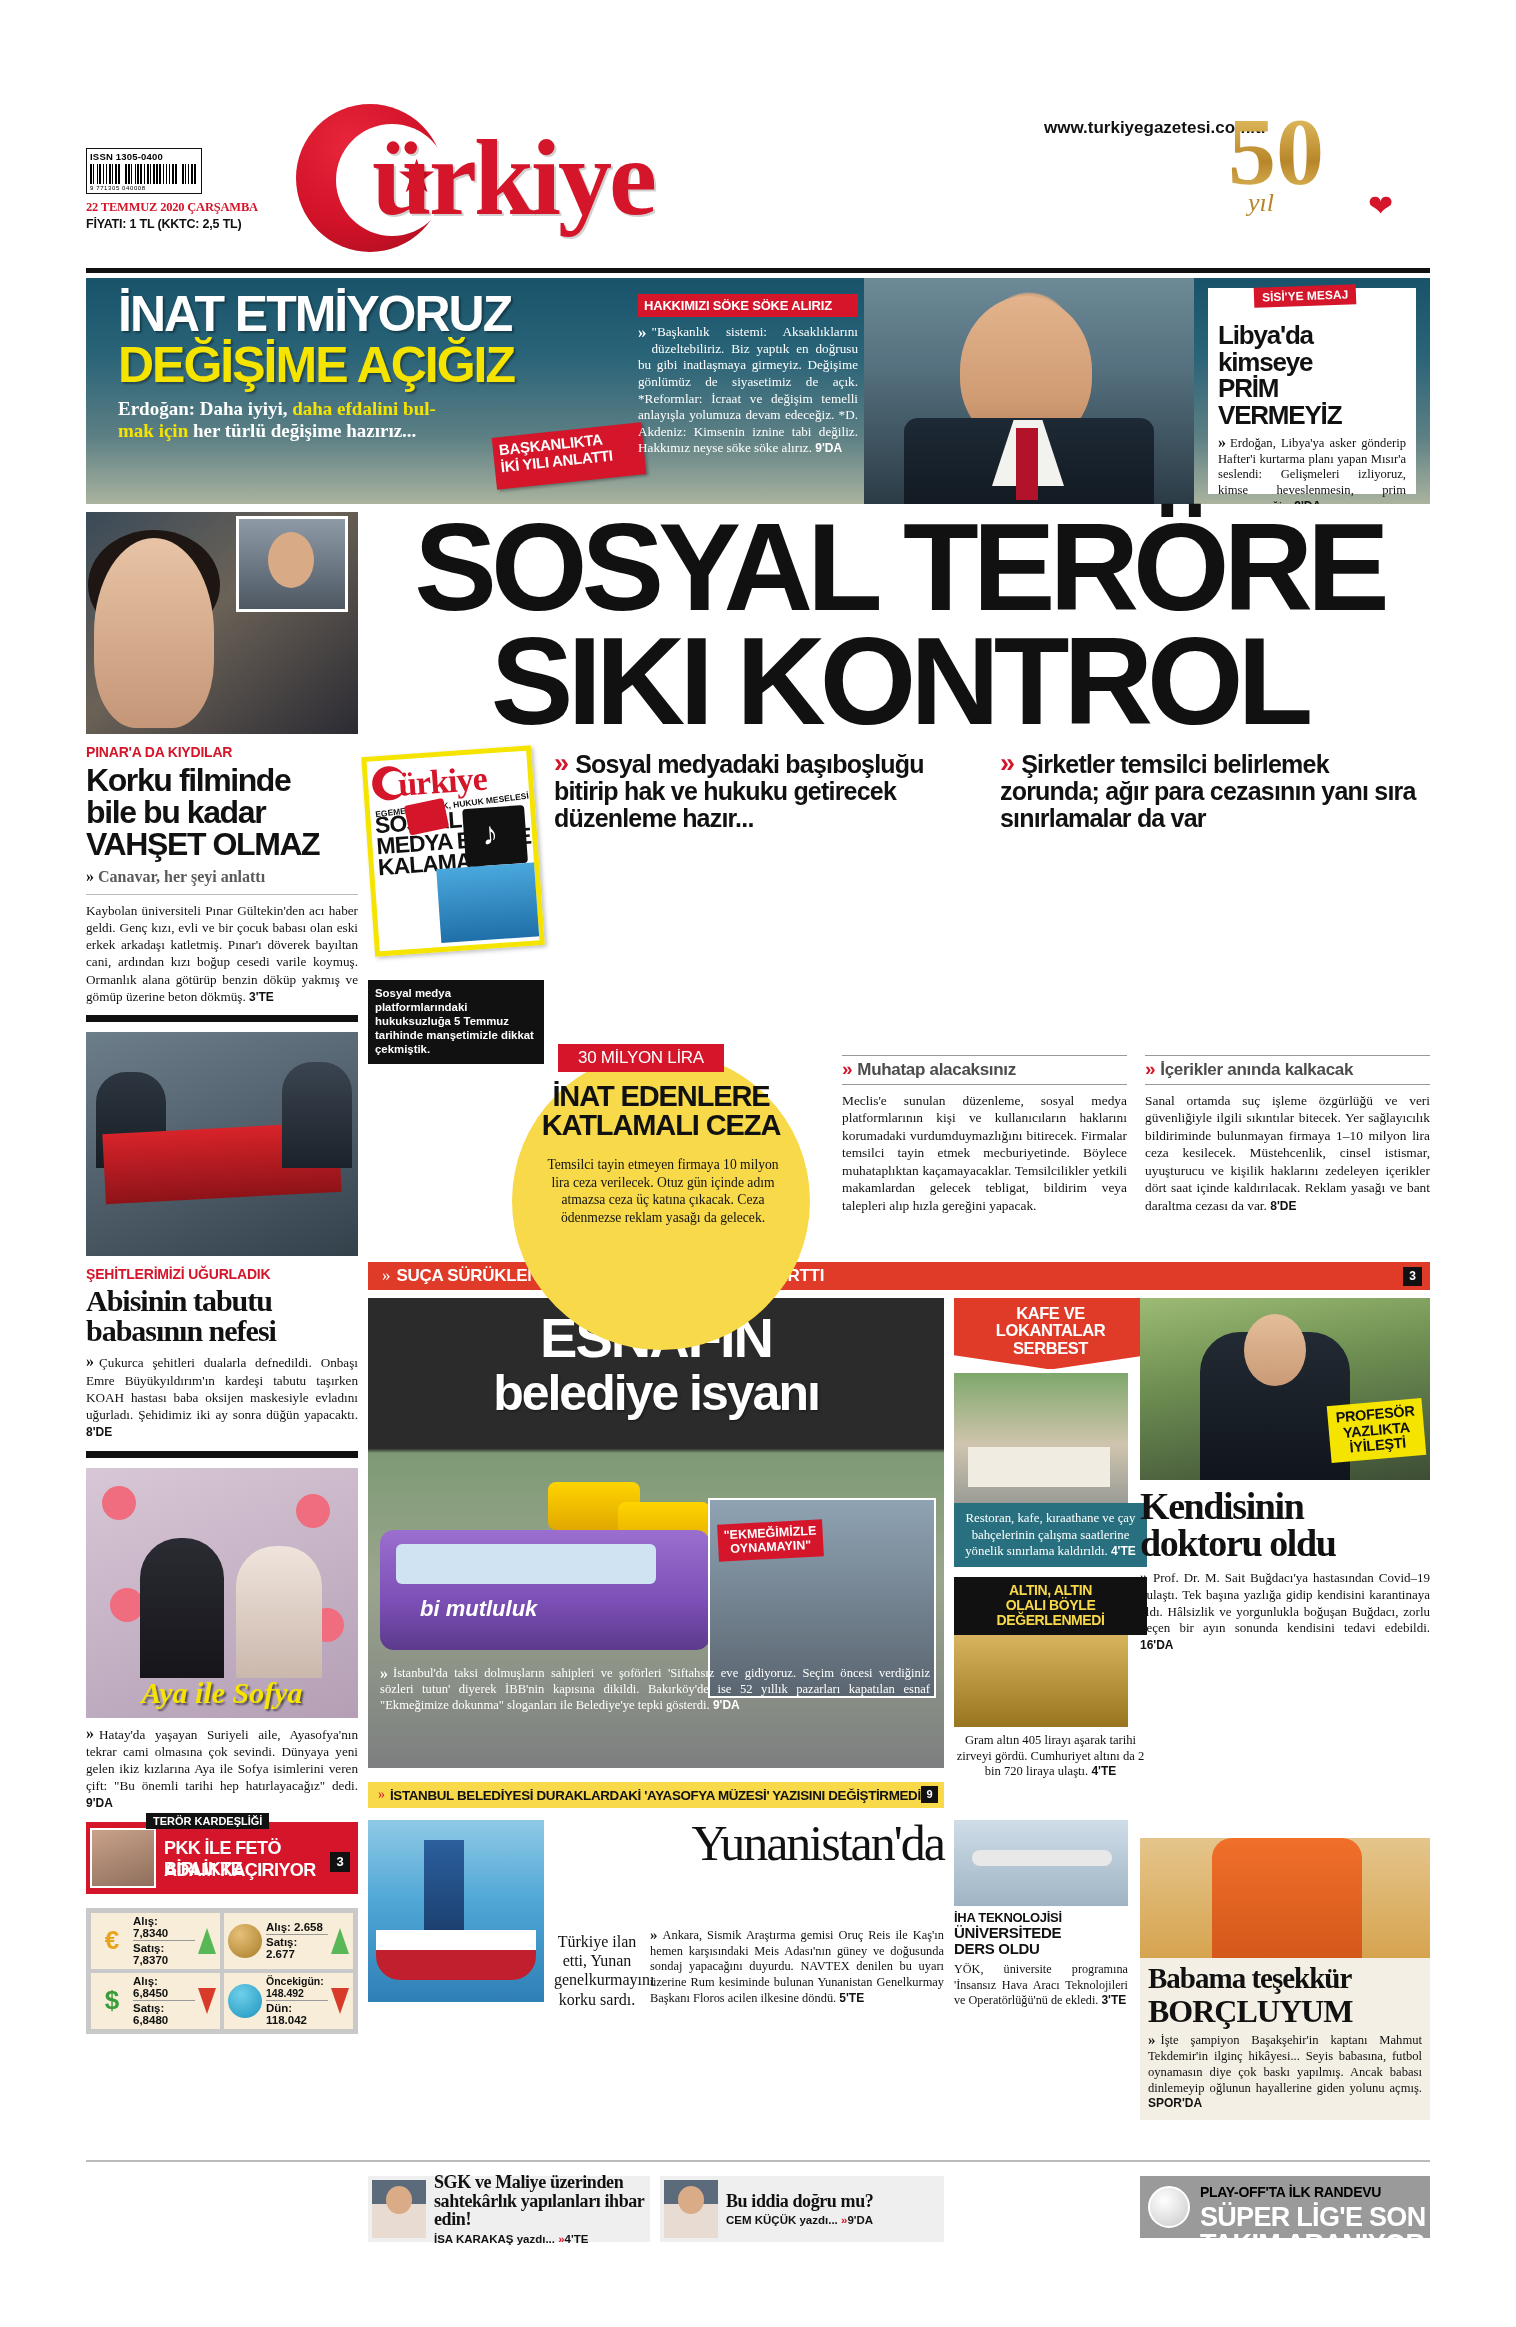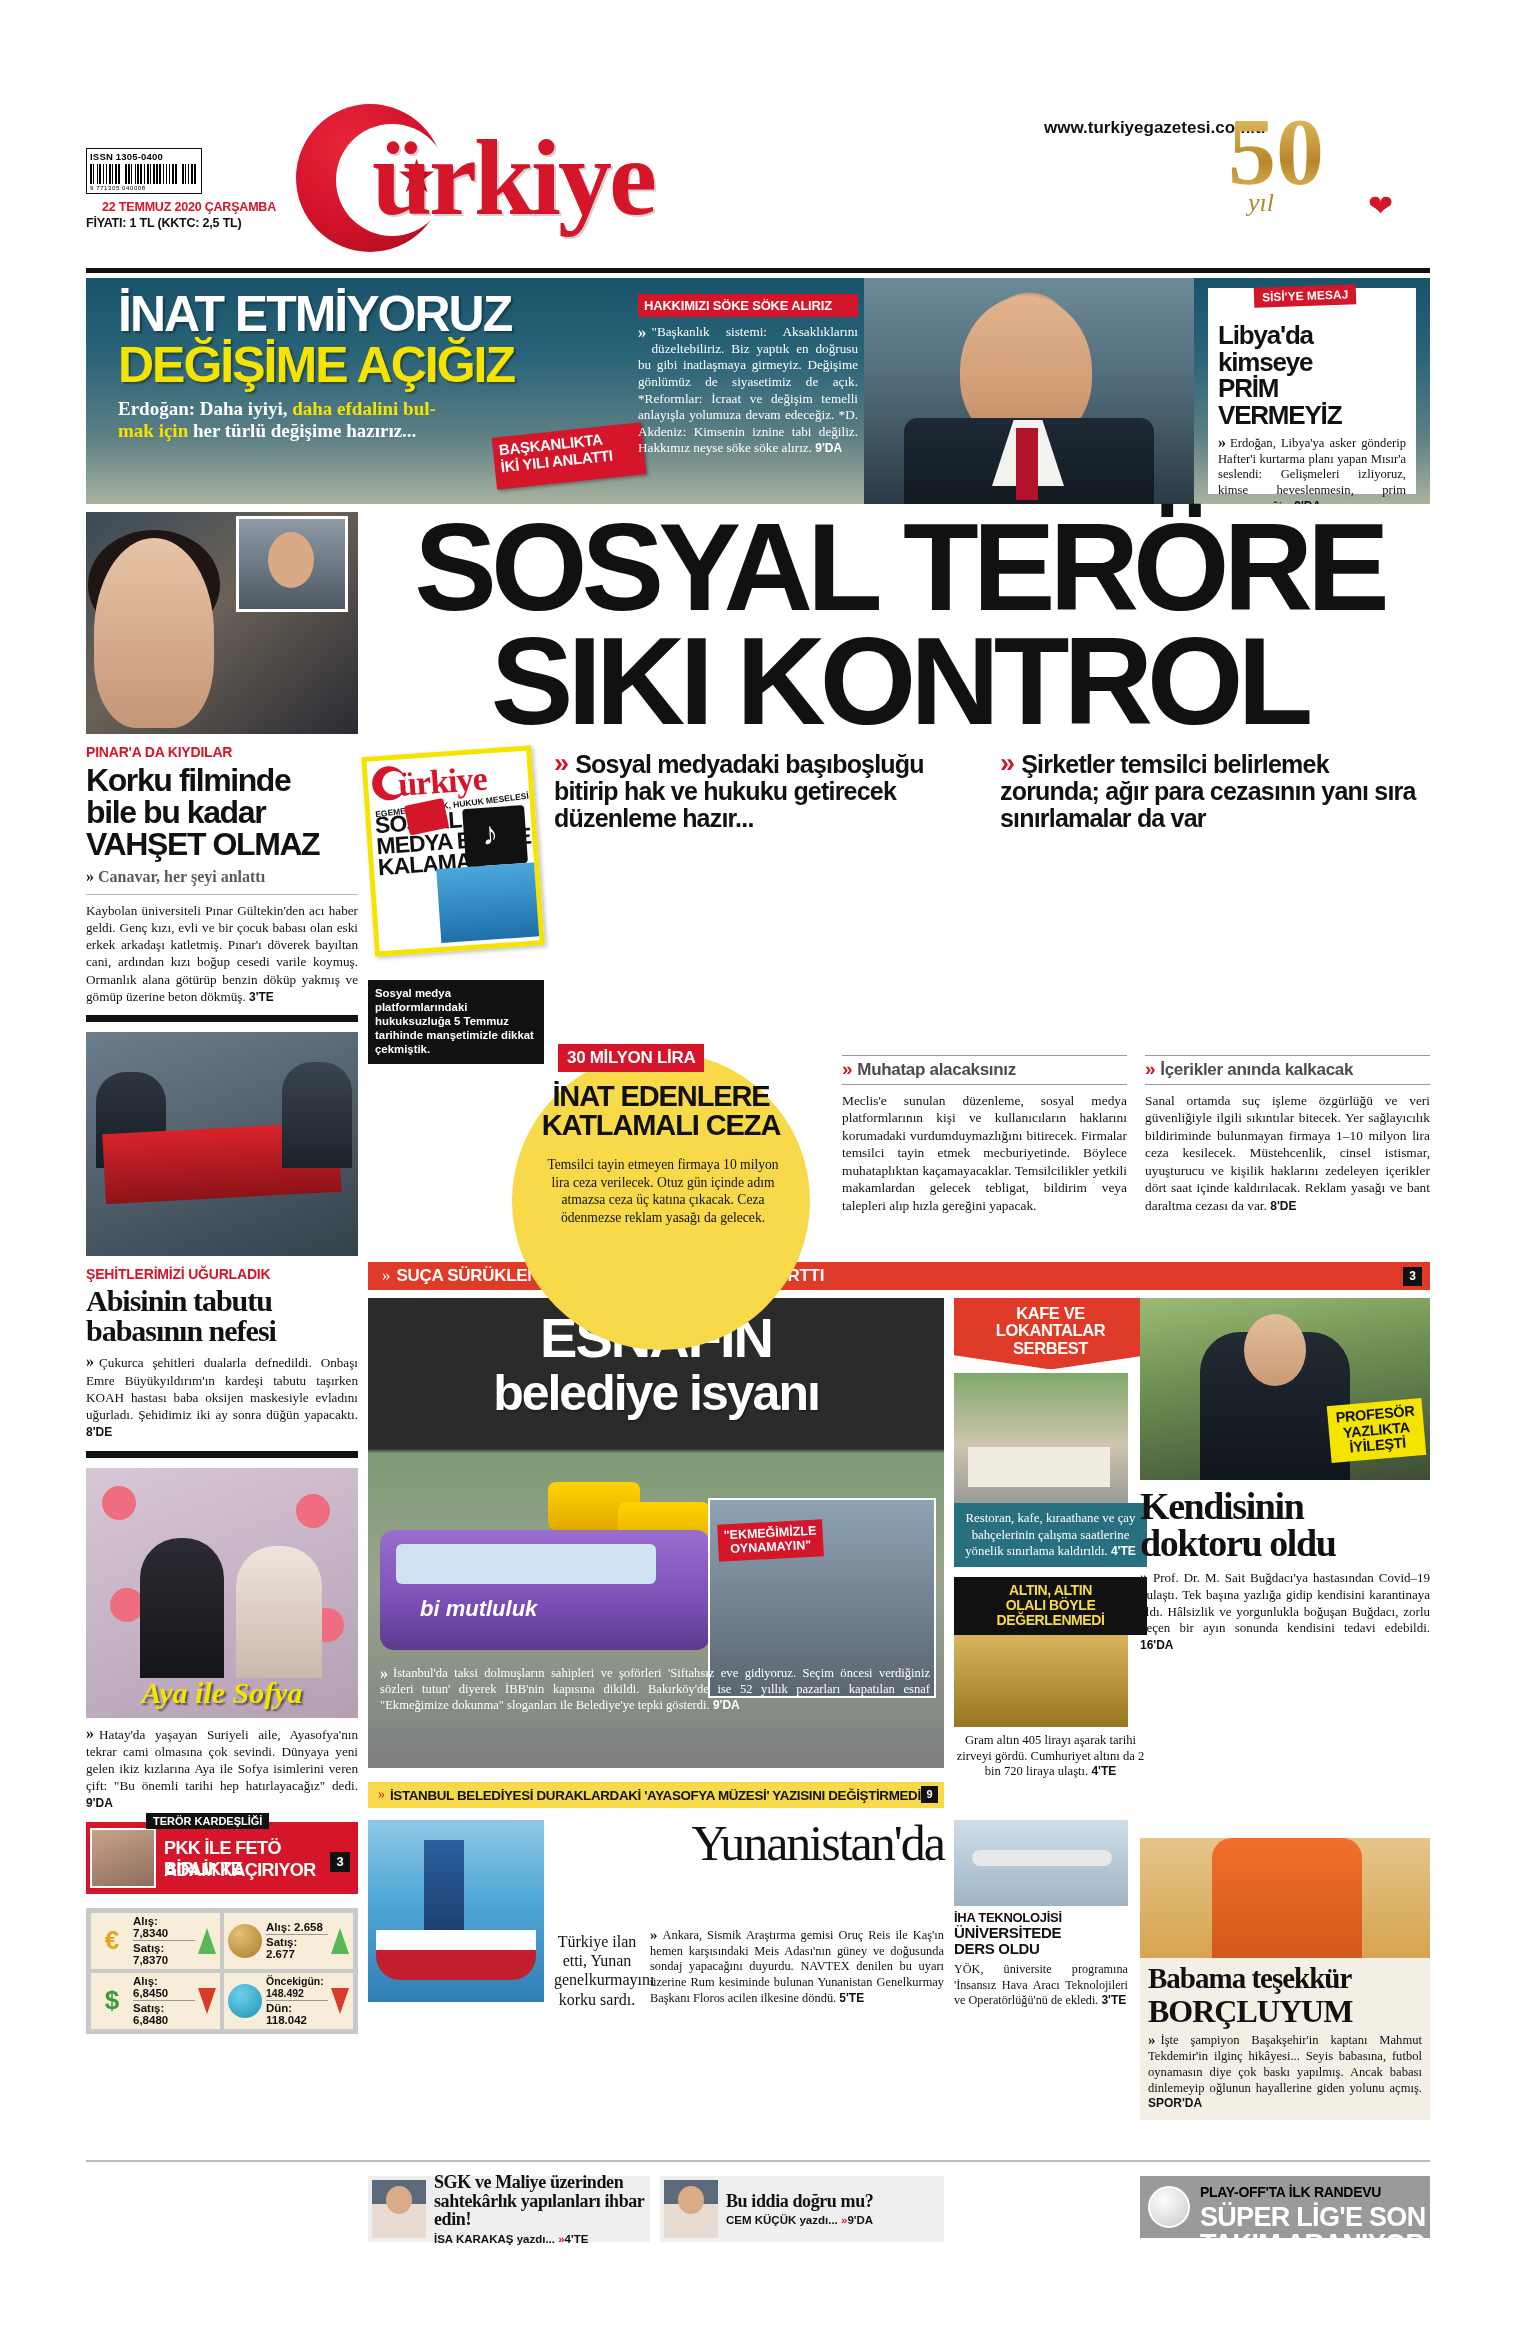--- a/index.html
+++ b/index.html
@@ -17,21 +17,21 @@
   .issn-box {
     position:absolute; left:0px; top:52px; width:116px; height:46px;
     border:1.5px solid #111; background:#fff; padding:2px 3px;
   }
   .issn-text { font-family:"Liberation Sans", sans-serif; font-size:9.5px; font-weight:bold; color:#000; letter-spacing:.2px;}
   .barcode { margin-top:2px; height:20px; width:100%;
     background:repeating-linear-gradient(90deg,#000 0 1.5px,#fff 1.5px 3px,#000 3px 4px,#fff 4px 6.5px,#000 6.5px 8px,#fff 8px 9.5px);
   }
   .barnum { font-family:"Liberation Sans", sans-serif; font-size:6px; color:#000; margin-top:1px; letter-spacing:.6px;}
   .date-line { position:absolute; left:0px; top:104px; width:190px; }
-  .date-txt { font-family:Liberation Sans, sans-serif; font-weight:bold; font-size:12.5px; color:#d4152a; letter-spacing:-.2px; white-space:nowrap;text-align:right;}
+  .date-txt { font-family:Liberation Serif, serif; font-weight:bold; font-size:12.5px; color:#d4152a; letter-spacing:-.2px; white-space:nowrap;}
   .price-txt { font-family:"Liberation Sans", sans-serif; font-weight:bold; font-size:12.5px; color:#111; letter-spacing:-.2px; margin-top:2px; white-space:nowrap;}
   .logo-wrap { position:absolute; left:200px; top:0px; width:760px; height:160px; }
   .crescent {
     position:absolute; left:10px; top:8px; width:148px; height:148px; border-radius:50%;
     background:radial-gradient(circle at 36% 28%, #e8263b 0%, #d11228 55%, #a50d1e 100%);
   }
   .crescent::after {
     content:""; position:absolute; left:40px; top:20px; width:112px; height:112px; border-radius:50%; background:#fff;
   }
   .star {
@@ -181,21 +181,21 @@
   
   .panels { position:absolute; left:544px; top:1055px; width:886px; display:flex; gap:18px; }
   .pnl { flex:1; }
   .pnl-hd { font-family:"Liberation Sans", sans-serif; font-weight:bold; font-size:17px; color:#4d4d4d; border-top:1px solid #999; border-bottom:1px solid #999; padding:4px 0; letter-spacing:-.3px;}
   .pnl-hd .chevred{ font-size:19px; margin-right:5px;}
   .pnl-b { margin-top:7px; font-family:"Liberation Serif", serif; font-size:13.4px; color:#111; line-height:1.3; text-align:justify;}
   .yellowcirc {
     position:absolute; left:512px; top:1052px; width:298px; height:298px; border-radius:50%;
     background:#f7d94a; z-index:2;
   }
-  .yc-tag { position:absolute; left:46px; top:-8px; background:#d4152a; color:#fff; font-family:"Liberation Sans",sans-serif; font-weight:bold; font-size:17px; padding:4px 9px; letter-spacing:-.3px; white-space:nowrap;}
+  .yc-tag { position:absolute; left:46px; top:-8px; background:#d4152a; color:#fff; font-family:"Liberation Sans",sans-serif; font-weight:normal; font-size:17px; padding:4px 20px; letter-spacing:-.3px; white-space:nowrap;}
   .yc-h { position:absolute; left:14px; top:30px; width:270px; text-align:center; font-family:"Liberation Sans",sans-serif; font-weight:bold; font-size:29px; color:#111; line-height:1.0; letter-spacing:-1.1px;}
   .yc-b { position:absolute; left:26px; top:104px; width:250px; text-align:center; font-family:"Liberation Serif",serif; font-size:13.6px; color:#111; line-height:1.3;}
   .redstrip {
     position:absolute; left:368px; top:1262px; width:1062px; height:28px; background:#e03a28; display:flex; align-items:center; padding-left:14px;
   }
   .redstrip .t{ font-family:"Liberation Sans", sans-serif; font-weight:bold; font-size:17px; color:#fff; letter-spacing:-.3px;}
   .redstrip .chev{ color:#fff; margin-right:6px; font-size:17px;}
   .redstrip .num{ position:absolute; right:8px; top:5px; width:19px; height:19px; background:#111; color:#fff; font-family:"Liberation Sans",sans-serif; font-weight:bold; font-size:12px; text-align:center; line-height:19px;}
 
   

